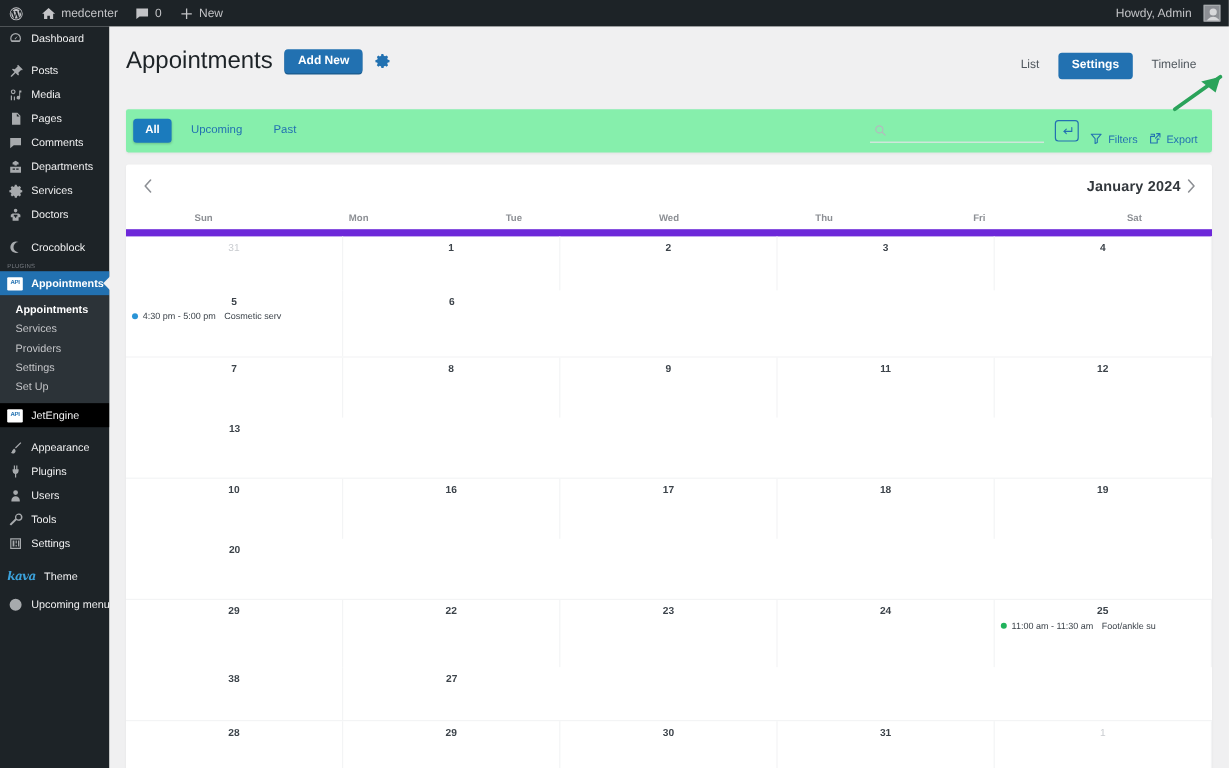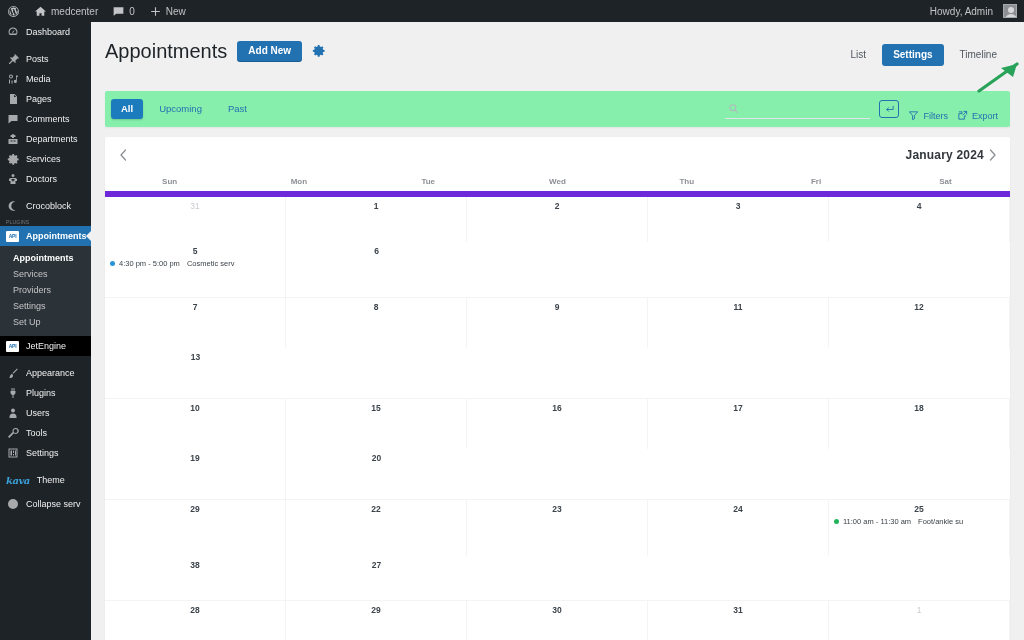--- a/index.html
+++ b/index.html
@@ -421,21 +421,21 @@
     <span class="kava-logo">kava</span>
     <span class="mtxt">Theme</span>
   </div>
 
   <div class="menu-item" style="margin-top:4px">
     <span class="micon">
       <svg viewBox="0 0 24 24">
           <path d="M12 2a10 10 0 100 20 10 10 0 000-20zm2.5 6L10 12l4.5 4V8z"></path>
         </svg>
     </span>
-    <span class="mtxt">Collapse serv</span>
+    <span class="mtxt">Upcoming menu</span>
   </div>
 </div>
 
 <div id="main">
 
   <div id="pagehead">
     <h1 id="pagetitle">Appointments</h1>
     <span id="addnew">Add New</span>
     <span id="gear">
       <svg viewBox="0 0 24 24">
@@ -570,23 +570,20 @@
           </div>
           <div class="daycell">
             <div class="daynum">13</div>
           </div>
         </div>
         <div class="week">
           <div class="daycell">
             <div class="daynum">10</div>
           </div>
           <div class="daycell">
-            <div class="daynum">15</div>
-          </div>
-          <div class="daycell">
             <div class="daynum">16</div>
           </div>
           <div class="daycell">
             <div class="daynum">17</div>
           </div>
           <div class="daycell">
             <div class="daynum">18</div>
           </div>
           <div class="daycell">
             <div class="daynum">19</div>

